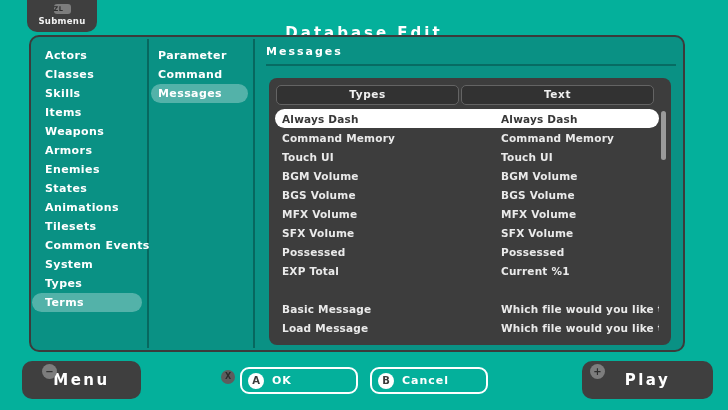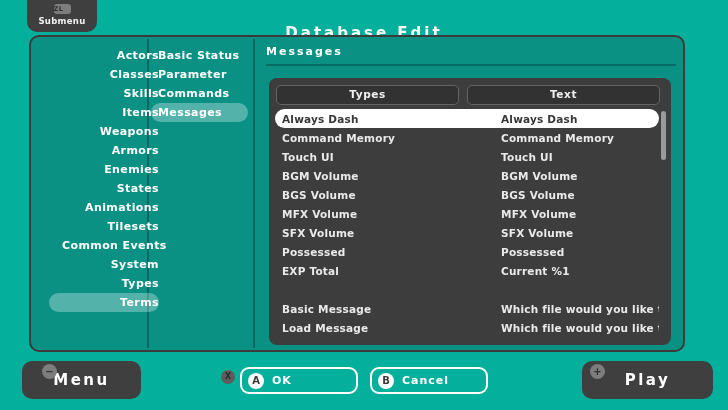--- a/index.html
+++ b/index.html
@@ -35,21 +35,21 @@
   .panel{
     position:absolute;left:29px;top:35px;width:656px;height:317px;
     box-sizing:border-box;background:#0a9184;
     border:2.5px solid #3b3b3b;border-radius:10px;
   }
   .vdiv{position:absolute;top:2px;bottom:2px;width:2px;background:rgba(0,0,0,0.28);}
   .vdiv1{left:116px;}
   .vdiv2{left:222px;}
 
   .nav{position:absolute;top:9px;display:flex;flex-direction:column;}
-  .nav-main{left:18px;width:110px;text-align:right;}
+  .nav-main{left:1px;width:110px;}
   .nav-sub{left:120px;width:97px;}
   .nav-item{
     height:19px;line-height:19px;border-radius:9.5px;
     font-size:11px;letter-spacing:.4px;color:#fff;cursor:pointer;
     padding-left:13px;box-sizing:border-box;white-space:nowrap;
   }
   .nav-sub .nav-item{padding-left:7px;}
   .nav-item.selected{background:rgba(255,255,255,0.3);}
 
   .main-title{
@@ -67,21 +67,21 @@
   }
   .thead{
     position:absolute;left:0;top:7px;width:100%;display:flex;
     padding-left:7px;box-sizing:border-box;
   }
   .th{
     width:183px;height:20px;line-height:17px;box-sizing:border-box;
     background:#323232;border:1.5px solid #646464;border-radius:5px;
     text-align:center;font-size:10.5px;letter-spacing:.6px;color:#f0f0f0;cursor:pointer;
   }
-  .th2{width:193px;margin-left:8px;}
+  .th2{width:193px;margin-left:2px;}
   .rows{position:absolute;left:6px;top:31px;width:384px;}
   .row{
     height:19px;display:flex;align-items:center;border-radius:9.5px;
     color:#eaeaea;font-size:10.5px;letter-spacing:.2px;cursor:pointer;gap:24px;
   }
   .row.selected{background:#ffffff;color:#383838;}
   .cell{white-space:nowrap;overflow:hidden;}
   .c1{width:202px;padding-left:7px;box-sizing:border-box;}
   .c2{flex:1;}
   .scroll-thumb{
@@ -163,25 +163,24 @@
 
         <div class="nav-item">System</div>
 
         <div class="nav-item">Types</div>
 
         <div class="nav-item selected">Terms</div>
       </div>
 
     <div class="nav nav-sub">
 
-        <div class="nav-item">Basic Status</div>
 
         <div class="nav-item">Parameter</div>
 
-        <div class="nav-item">Commands</div>
+        <div class="nav-item">Command</div>
 
         <div class="nav-item selected">Messages</div>
       </div>
 
     <div class="main-title">Messages</div>
     <div class="main-divider"></div>
 
     <div class="table">
       <div class="thead">
         <div class="th">Types</div>

